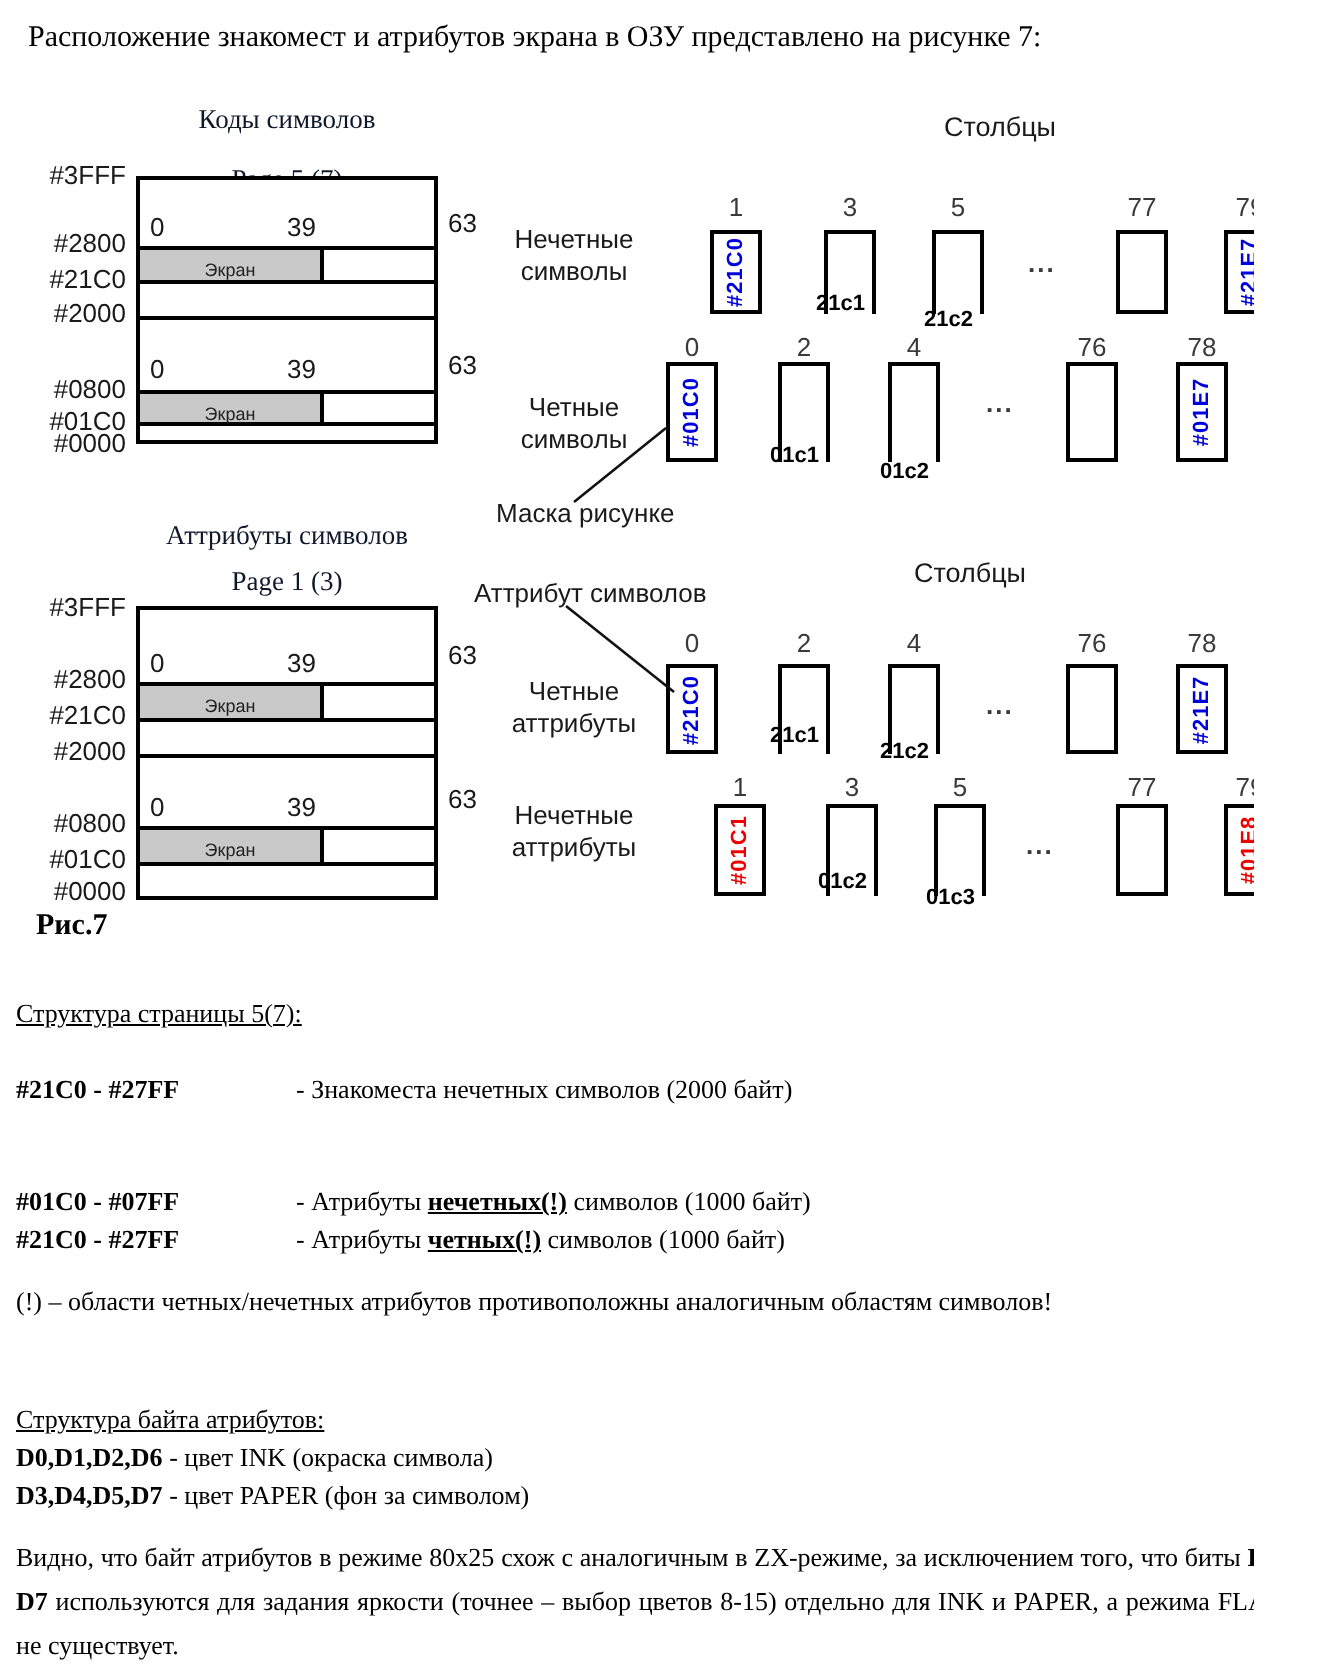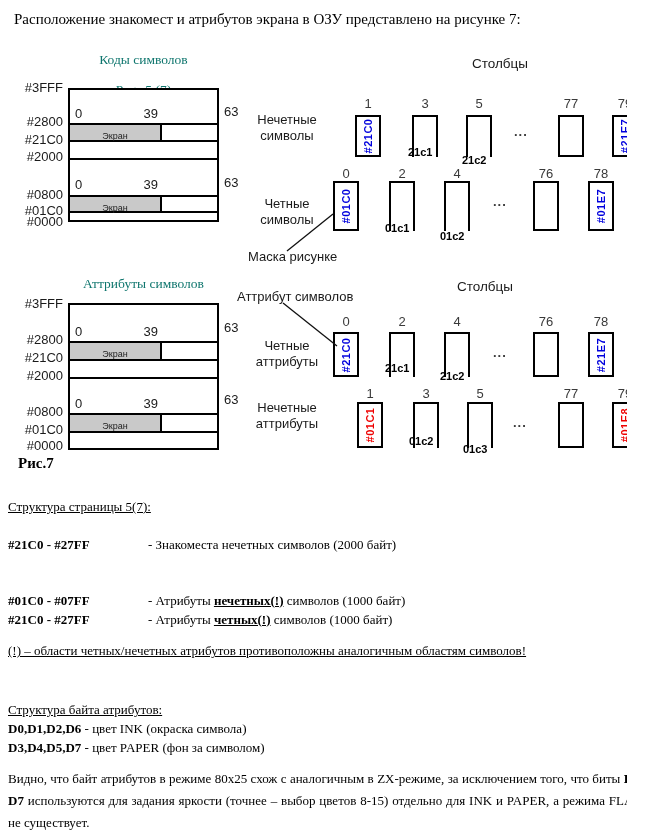--- a/index.html
+++ b/index.html
@@ -22,21 +22,21 @@
   .underl { text-decoration: underline; }
   .bold { font-weight: bold; }
   .addrcol { display: inline-block; width: 140px; font-weight: bold; }
   .jpara { width: 642px; text-align: justify; }
   .note-par { line-height: 20px; }
   .fin-par { line-height: 22px; }
   .em-bu { font-weight: bold; text-decoration: underline; }
   .figcap { font-size: 15px; font-weight: bold; }
 
   
-  .dtitle { font-size: 13.5px; text-align: center; width: 151px; color:#0f766e; }
+  .dtitle { font-size: 13.5px; text-align: center; width: 151px; color:#0f172a; }
   .membox { border: 2px solid #000; background: #fff; width: 151px; }
   .mline { position: absolute; left: 0; width: 100%; height: 2px; background: #000; }
   .grayband { position: absolute; left: 0; width: 92px; background: #c9c9c9; border-right: 2px solid #000; text-align: center; }
   .ekran { font-size: 9px; color: #222; font-family: "Liberation Sans", sans-serif; }
   .scale-num { position: absolute; font-size: 13px; color: #1a1a1a; font-family: "Liberation Sans", sans-serif; }
   .addr-lab { position: absolute; left: 6px; width: 57px; text-align: right; font-size: 13px; color:#1a1a1a; font-family: "Liberation Sans", sans-serif; }
   .side-lab { position: absolute; width: 84px; text-align: center; font-size: 13px; line-height: 16px; color:#1a1a1a; font-family: "Liberation Sans", sans-serif; }
   .ptr-lab { position: absolute; font-size: 13px; color:#1a1a1a; font-family: "Liberation Sans", sans-serif; }
 
   
@@ -134,21 +134,22 @@
   <div class="cbox open" style="left:389px; top:181px; height:50px;"></div>
   <div class="cbox open" style="left:444px; top:181px; height:50px;"></div>
   <span class="slabel" style="left:385px; top:222px;">01c1</span>
   <span class="slabel" style="left:440px; top:230px;">01c2</span>
   <span class="dots" style="left:493px; top:194px;">...</span>
   <div class="cbox" style="left:533px; top:181px; height:50px;"></div>
   <div class="cbox" style="left:588px; top:181px; height:50px;">
     <span class="vtext blue">#01E7</span>
   </div>
 
-  <div class="abs dtitle" style="left:68px; top:276px;">Аттрибуты символов</div>
+  <div class="abs dtitle" style="left:68px; top:260px;">Аттрибуты символов</div>
+  <div class="abs dtitle" style="left:68px; top:283px;">Page 1 (3)</div>
 
   <div class="abs membox" style="left:68px; top:303px; height:147px;">
     <div class="mline" style="top:36px;"></div>
     <div class="mline" style="top:54px;"></div>
     <div class="mline" style="top:72px;"></div>
     <div class="mline" style="top:108px;"></div>
     <div class="mline" style="top:126px;"></div>
     <div class="grayband" style="top:38px; height:16px;">
       <span class="ekran" style="line-height:16px;">Экран</span>
     </div>
@@ -232,21 +233,21 @@
     <span class="addrcol">#21C0 - #27FF</span><span>- Знакоместа нечетных символов (2000 байт)</span>
   </div>
 
   <div class="abs tsec" style="left:8px; top:591px;">
     <span class="addrcol">#01C0 - #07FF</span><span>- Атрибуты </span><span class="em-bu">нечетных(!)</span><span> символов (1000 байт)</span>
   </div>
   <div class="abs tsec" style="left:8px; top:610px;">
     <span class="addrcol">#21C0 - #27FF</span><span>- Атрибуты </span><span class="em-bu">четных(!)</span><span> символов (1000 байт)</span>
   </div>
 
-  <div class="abs tsec jpara note-par" style="left:8px; top:641px;text-decoration:underline;">(!) – области четных/нечетных атрибутов противоположны аналогичным областям символов!</div>
+  <div class="abs tsec jpara note-par" style="left:8px; top:641px;">(!) – области четных/нечетных атрибутов противоположны аналогичным областям символов!</div>
 
   <div class="abs tsec underl" style="left:8px; top:700px;">Структура байта атрибутов:</div>
   <div class="abs tsec" style="left:8px; top:719px;">
     <span class="bold">D0,D1,D2,D6</span><span> - цвет INK (окраска символа)</span>
   </div>
   <div class="abs tsec" style="left:8px; top:738px;">
     <span class="bold">D3,D4,D5,D7</span><span> - цвет PAPER (фон за символом)</span>
   </div>
 
   <div class="abs tsec jpara fin-par" style="left:8px; top:768px;">

